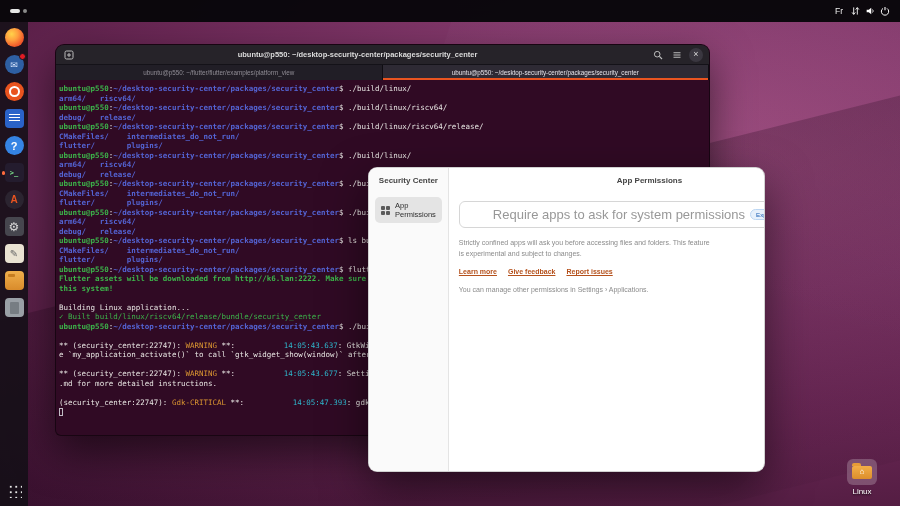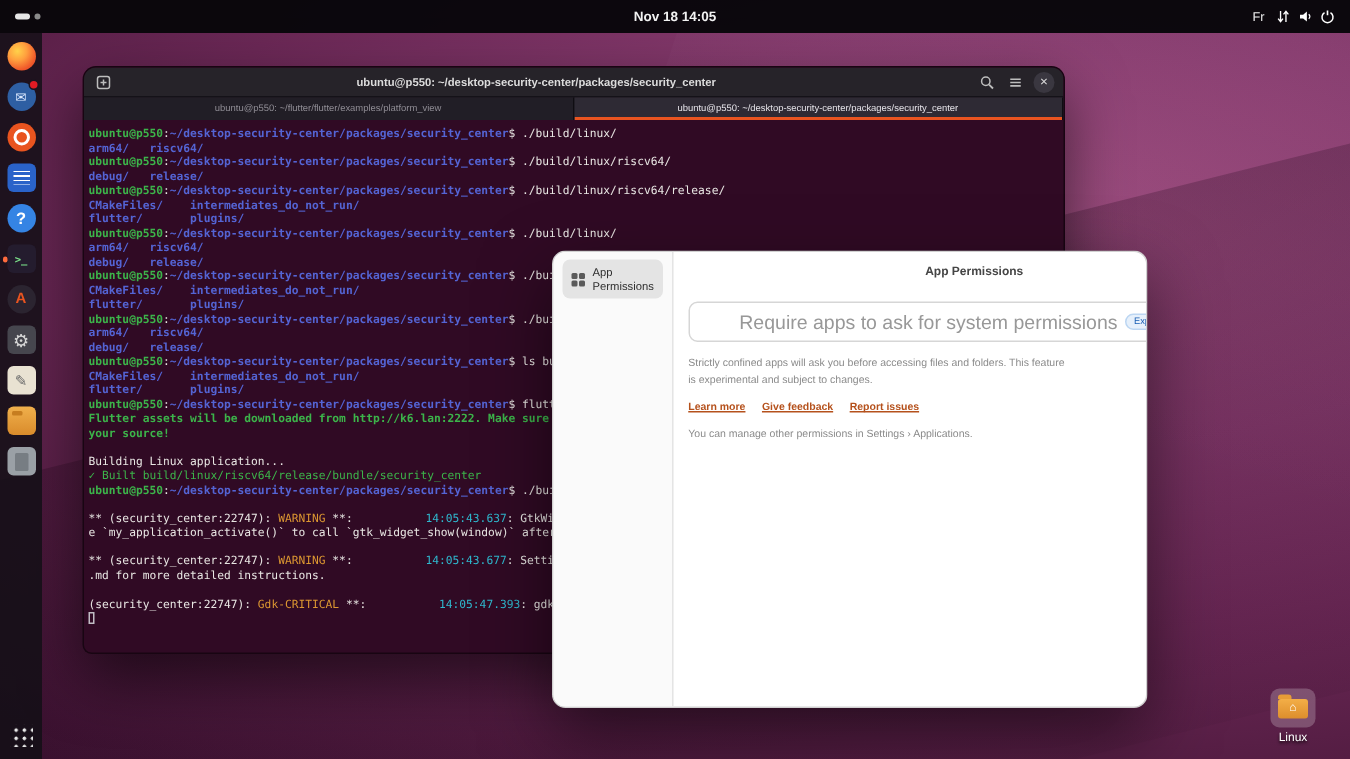--- a/index.html
+++ b/index.html
@@ -132,21 +132,20 @@
 <body>
 
 <div class="screen">
   <div class="wallpaper"></div>
 
   <div class="topbar">
     <div class="activities">
       <div class="dot active"></div>
       <div class="dot"></div>
     </div>
-    <div class="topbar-clock">Nov 18 14:05</div>
     <div class="topbar-right">
       <span class="kbd-layout">Fr</span>
       <span class="status-icons">
         <span>
           <svg width="9" height="10" viewBox="0 0 10 10">
               <path d="M3 1 L3 8.6 M1.2 6.6 L3 8.8 L4.8 6.6" stroke="#fff" stroke-width="1" fill="none"></path>
               <path d="M7 9 L7 1.4 M5.2 3.4 L7 1.2 L8.8 3.4" stroke="#fff" stroke-width="1" fill="none"></path>
             </svg>
         </span>
         <span>
@@ -249,39 +248,40 @@
         <div class="tline"><span class="seg-d">CMakeFiles/</span><span class="seg-t">    </span><span class="seg-d">intermediates_do_not_run/</span></div>
         <div class="tline"><span class="seg-d">flutter/</span><span class="seg-t">       </span><span class="seg-d">plugins/</span></div>
         <div class="tline"><span class="seg-u">ubuntu@p550</span><span class="seg-t">:</span><span class="seg-p">~/desktop-security-center/packages/security_center</span><span class="seg-t">$ ./build/linux/riscv64/release/</span></div>
         <div class="tline"><span class="seg-d">arm64/</span><span class="seg-t">   </span><span class="seg-d">riscv64/</span></div>
         <div class="tline"><span class="seg-d">debug/</span><span class="seg-t">   </span><span class="seg-d">release/</span></div>
         <div class="tline"><span class="seg-u">ubuntu@p550</span><span class="seg-t">:</span><span class="seg-p">~/desktop-security-center/packages/security_center</span><span class="seg-t">$ ls build/linux/riscv64/release/</span></div>
         <div class="tline"><span class="seg-d">CMakeFiles/</span><span class="seg-t">    </span><span class="seg-d">intermediates_do_not_run/</span></div>
         <div class="tline"><span class="seg-d">flutter/</span><span class="seg-t">       </span><span class="seg-d">plugins/</span></div>
         <div class="tline"><span class="seg-u">ubuntu@p550</span><span class="seg-t">:</span><span class="seg-p">~/desktop-security-center/packages/security_center</span><span class="seg-t">$ flutter build linux --release</span></div>
         <div class="tline"><span class="seg-g">Flutter assets will be downloaded from http://k6.lan:2222. Make sure you trust</span></div>
-        <div class="tline"><span class="seg-g">your source!</span></div>
+        <div class="tline"><span class="seg-g">this system!</span></div>
         <div class="tline">&nbsp;</div>
         <div class="tline"><span class="seg-t">Building Linux application...</span></div>
         <div class="tline"><span class="seg-v">✓ Built build/linux/riscv64/release/bundle/security_center</span></div>
         <div class="tline"><span class="seg-u">ubuntu@p550</span><span class="seg-t">:</span><span class="seg-p">~/desktop-security-center/packages/security_center</span><span class="seg-t">$ ./build/linux/riscv64/release/bundle/security_center</span></div>
         <div class="tline">&nbsp;</div>
         <div class="tline"><span class="seg-t">** (security_center:22747): </span><span class="seg-w">WARNING</span><span class="seg-t"> **: </span><span class="seg-c">14:05:43.637</span><span class="seg-t">: GtkWindow must be shown first. Consider updating your code to chang</span></div>
         <div class="tline"><span class="seg-t">e `my_application_activate()` to call `gtk_widget_show(window)` after creating the window.</span></div>
         <div class="tline">&nbsp;</div>
         <div class="tline"><span class="seg-t">** (security_center:22747): </span><span class="seg-w">WARNING</span><span class="seg-t"> **: </span><span class="seg-c">14:05:43.677</span><span class="seg-t">: Setting up a fallback HTTP server. See README</span></div>
         <div class="tline"><span class="seg-t">.md for more detailed instructions.</span></div>
         <div class="tline">&nbsp;</div>
         <div class="tline"><span class="seg-t">(security_center:22747): </span><span class="seg-w">Gdk-CRITICAL</span><span class="seg-t"> **: </span><span class="seg-c">14:05:47.393</span><span class="seg-t">: gdk_device_get_source: assertion 'GDK_IS_DEVICE (device)' failed</span></div>
         <div class="tline"><span class="term-cursor"></span></div>
       </div>
   </div>
 
   <div class="sc-window">
     <div class="sc-sidebar">
+      <div class="sc-side-header">Security Center</div>
       <div class="sc-nav">
         <div class="sc-nav-item">
           <span class="apps-icon">
               <span></span>
               <span></span>
               <span></span>
               <span></span>
             </span>
           <span>App Permissions</span>
         </div>

